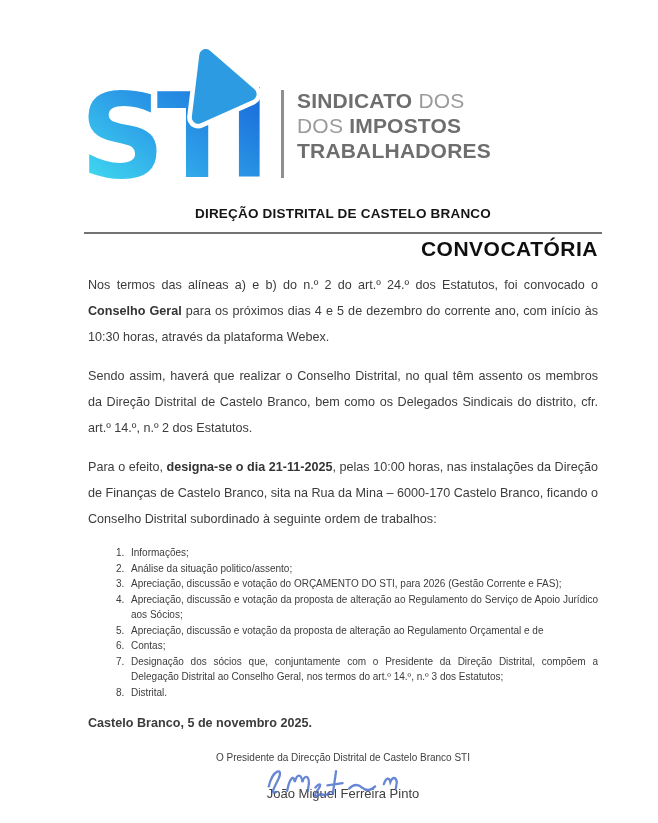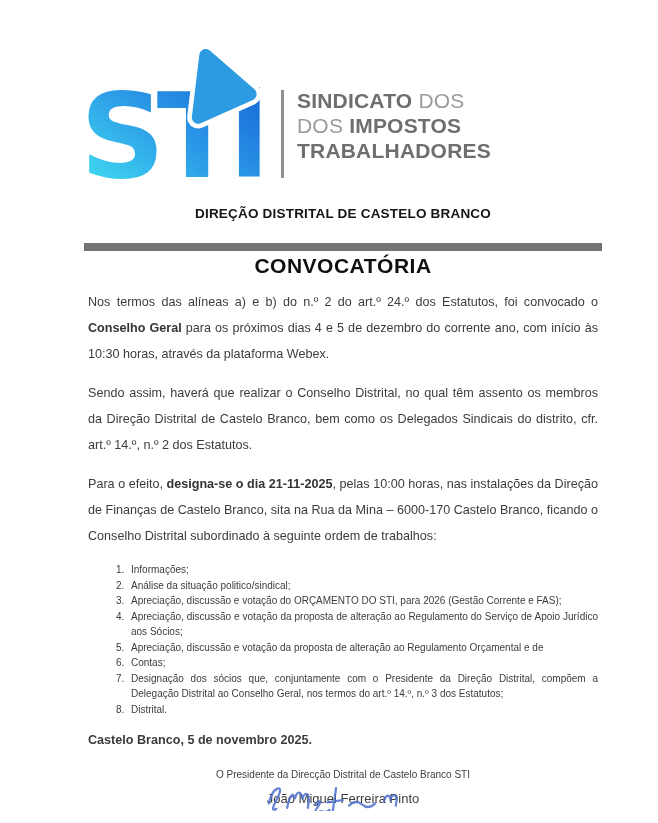--- a/index.html
+++ b/index.html
@@ -29,25 +29,25 @@
   }
   .wordmark-line b { font-weight:700; color:#6e6e6e;text-align:right; }
   .wordmark-line span { font-weight:400; color:#9b9b9b; }
 
   
   .content { padding:206px 60px 0 88px; }
 
   .dept-header {
     text-align:center; font-weight:bold; color:#151515;
     font-size:13.5px; letter-spacing:.2px;
-    border-bottom:8px solid #737373;
-    margin:0 -4px; padding-bottom:22px;
+    border-bottom:2px solid #737373;
+    margin:0 -4px; padding-bottom:11px;
   }
   .doc-title {
-    text-align:center; font-weight:bold; color:#0f0f0f;
+    text-align:right; font-weight:bold; color:#0f0f0f;
     font-size:21px; letter-spacing:.5px; margin-top:3px;
   }
 
   p.body-par {
     margin:11px 0 0 0;
     font-size:12.6px; line-height:26px;
     text-align:justify; color:#3c3c3c;
   }
   p.body-par + p.body-par { margin-top:13px; }
   p.body-par b { color:#343434; }
@@ -57,21 +57,21 @@
     font-size:10px; line-height:15.5px; color:#3c3c3c;
   }
   ol.agenda li { text-align:justify; padding-left:4px; margin:0; }
 
   .dateline {
     margin-top:16px; font-size:12.6px; color:#3c3c3c; text-align:left;font-weight:bold;
   }
 
   .closing { position:relative; margin-top:22px; text-align:center; }
   .sig-title { font-size:10px; color:#3e3e3e; }
-  .sig-name  { font-size:13px; color:#3e3e3e; margin-top:11px; }
+  .sig-name  { font-size:13px; color:#3e3e3e; margin-top:23px; }
   .sig-scribble {
     position:absolute; left:50%; top:7px;
     transform:translateX(-56%);
     width:152px; height:44px; pointer-events:none;
   }
 </style>
 </head>
 <body>
 
 <div class="page">
@@ -104,21 +104,21 @@
     <div class="doc-title">CONVOCATÓRIA</div>
 
     <p class="body-par"><span>Nos termos das alíneas a) e b) do n.º 2 do art.º 24.º dos Estatutos, foi convocado o </span><b>Conselho Geral</b><span> para os próximos dias 4 e 5 de dezembro do corrente ano, com início às 10:30 horas, através da plataforma Webex.</span></p>
 
     <p class="body-par"><span>Sendo assim, haverá que realizar o Conselho Distrital, no qual têm assento os membros da Direção Distrital de Castelo Branco, bem como os Delegados Sindicais do distrito, cfr. art.º 14.º, n.º 2 dos Estatutos.</span></p>
 
     <p class="body-par"><span>Para o efeito, </span><b>designa-se o dia 21-11-2025</b><span>, pelas 10:00 horas, nas instalações da Direção de Finanças de Castelo Branco, sita na Rua da Mina – 6000-170 Castelo Branco, ficando o Conselho Distrital subordinado à seguinte ordem de trabalhos:</span></p>
 
     <ol class="agenda">
         <li>Informações;</li>
-        <li>Análise da situação politico/sindical;</li>
+        <li>Análise da situação politico/assento;</li>
         <li>Apreciação, discussão e votação do ORÇAMENTO DO STI, para 2026 (Gestão Corrente e FAS);</li>
         <li>Apreciação, discussão e votação da proposta de alteração ao Regulamento do Serviço de Apoio Jurídico aos Sócios;</li>
         <li>Apreciação, discussão e votação da proposta de alteração ao Regulamento Orçamental e de</li>
         <li>Contas;</li>
         <li>Designação dos sócios que, conjuntamente com o Presidente da Direção Distrital, compõem a Delegação Distrital ao Conselho Geral, nos termos do art.º 14.º, n.º 3 dos Estatutos;</li>
         <li>Distrital.</li>
       </ol>
 
     <div class="dateline">Castelo Branco, 5 de novembro 2025.</div>
 

